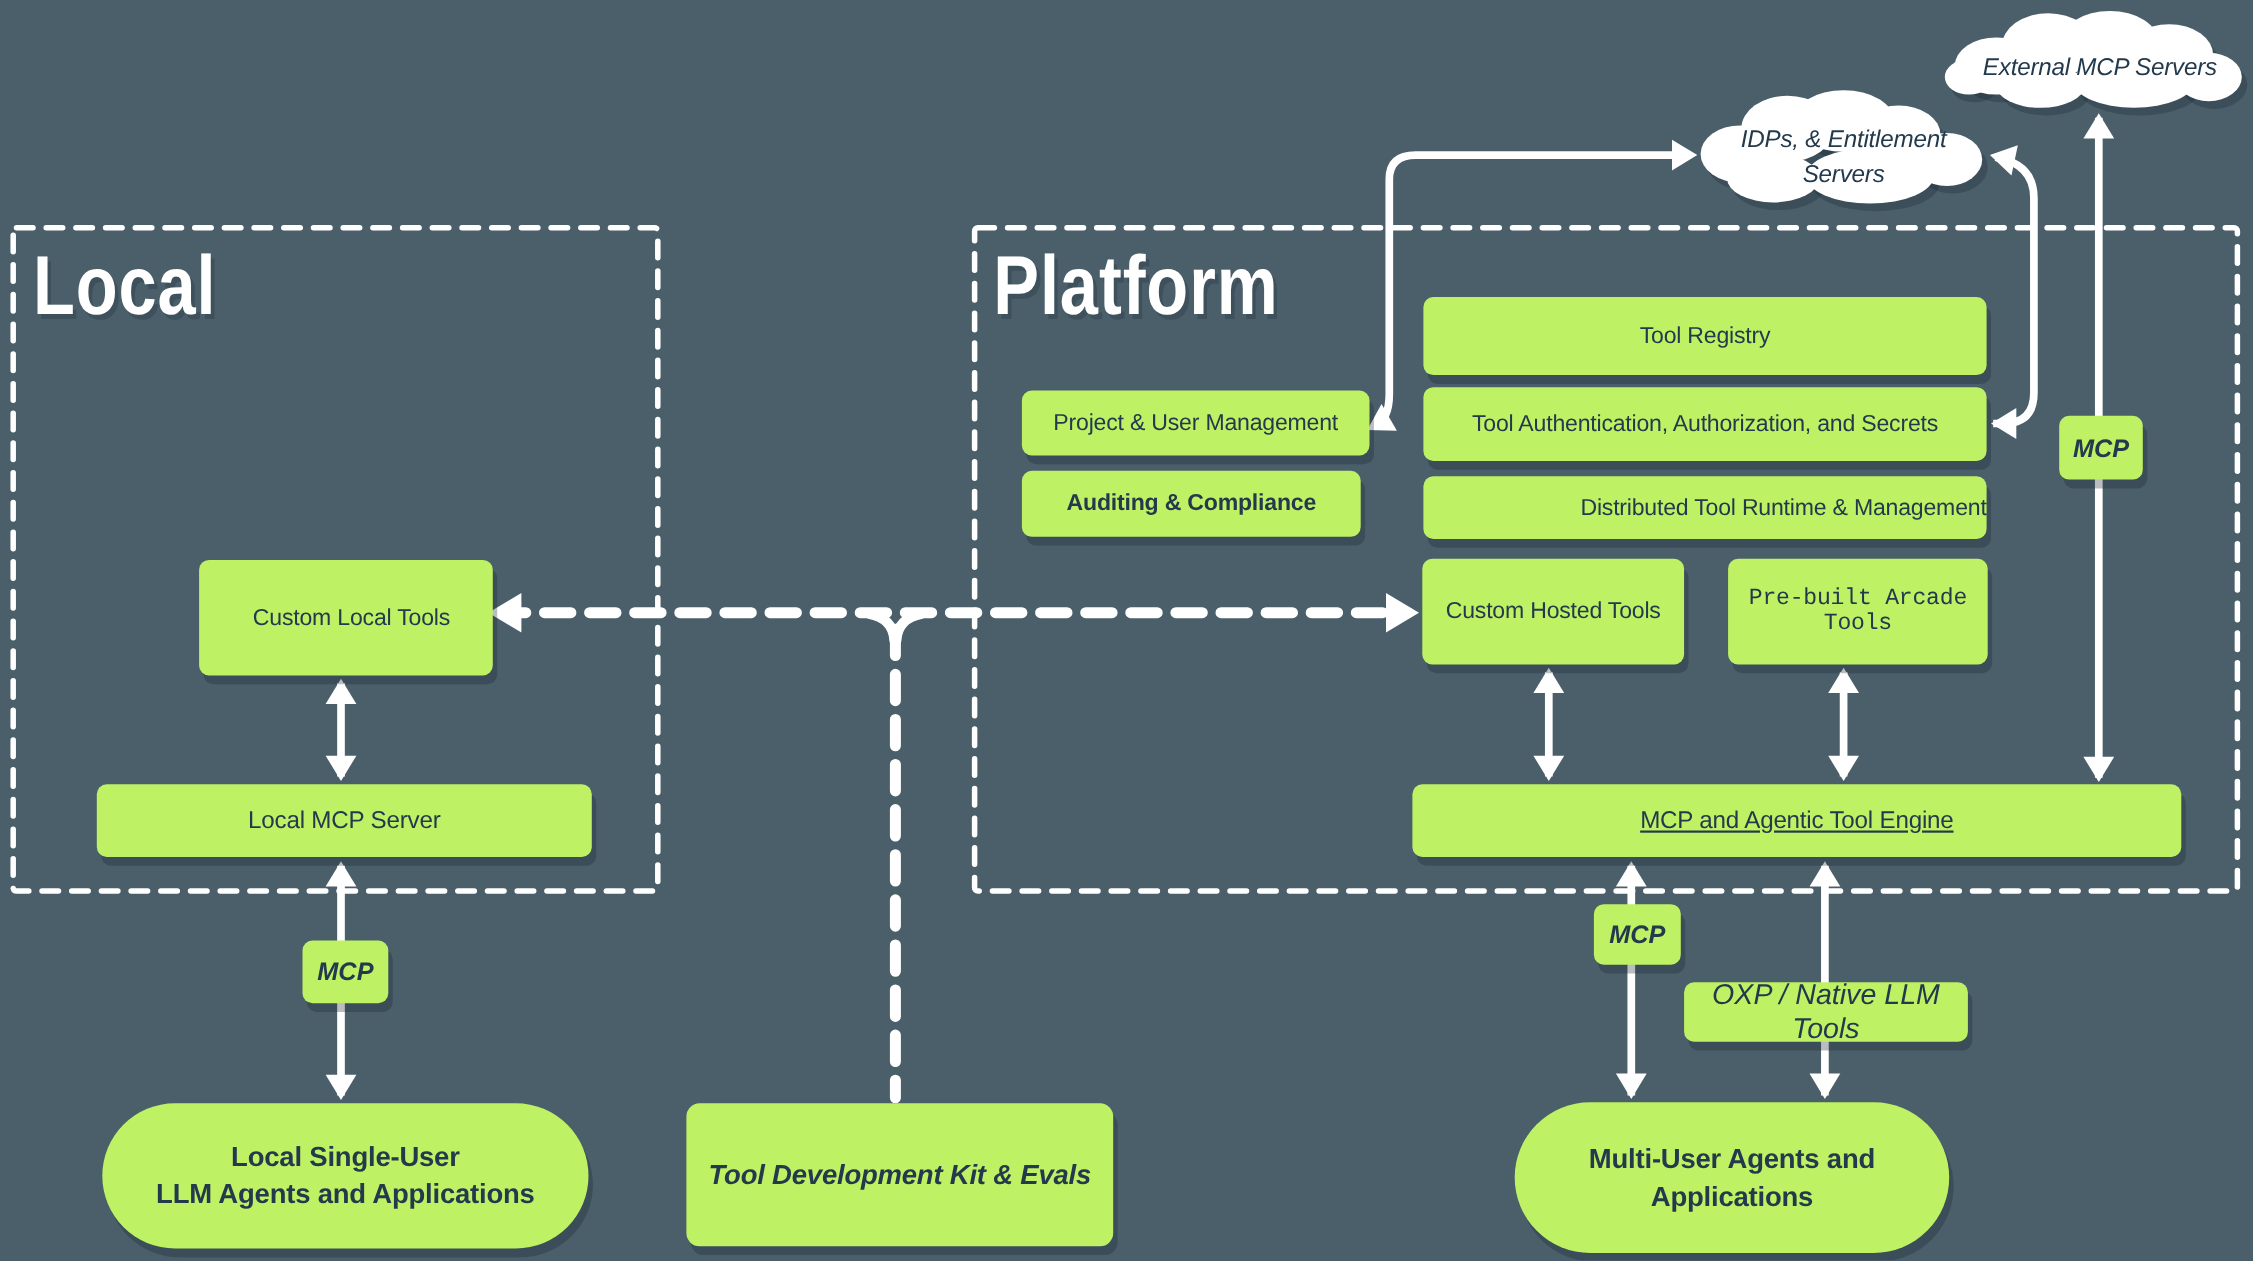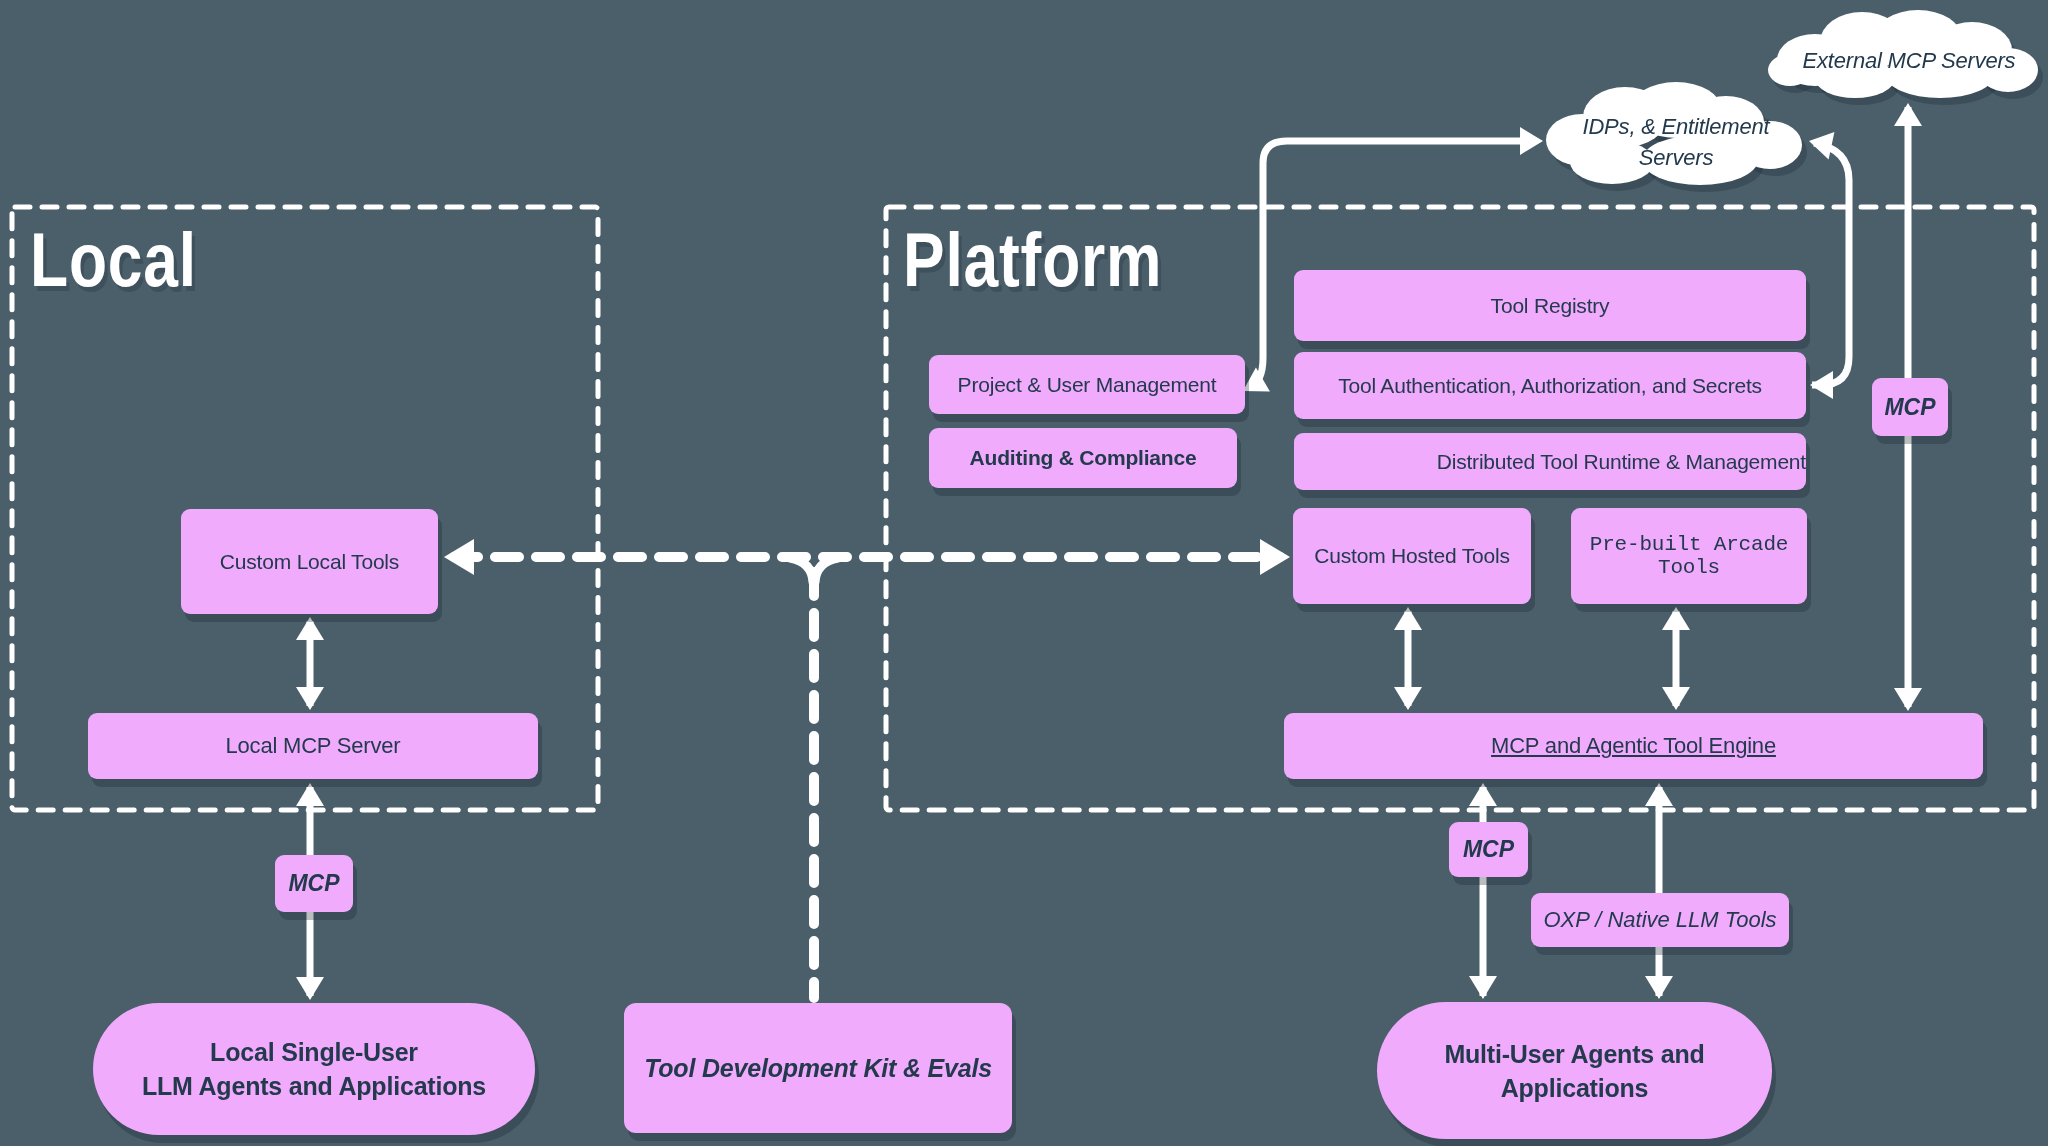--- a/index.html
+++ b/index.html
@@ -1,29 +1,29 @@
 <!DOCTYPE html>
 <html><head>
 <meta charset="utf-8">
 <style>
   html,body{margin:0;padding:0;background:#4A5F6A;}
   .stage{position:relative;width:2048px;height:1146px;background:#4A5F6A;overflow:hidden;
          font-family:"Liberation Sans",sans-serif;}
   .layer{position:absolute;left:0;top:0;}
-  .box{position:absolute;background:#f0abfc;border-radius:9px;
+  .box{position:absolute;background:#bef264;border-radius:9px;
        box-shadow:4px 8px 0 rgba(23,37,46,.30);
        display:flex;flex-direction:column;align-items:center;justify-content:center;
        text-align:center;color:#233A4D;}
   .box-label{font-size:21px;letter-spacing:-0.2px;}
   .box-label-lg{font-size:22px;letter-spacing:-0.2px;}
   .bold-label{font-weight:700;font-size:25px;letter-spacing:-0.2px;font-style:italic;}
   .pill{border-radius:72px;}
   .pill .line{font-weight:700;font-size:25px;line-height:34px;letter-spacing:-0.2px;}
   .tag{font-style:italic;font-weight:700;font-size:23px;letter-spacing:0;}
-  .tag-sm{font-style:italic;font-weight:400;font-size:22px;}
+  .tag-sm{font-style:italic;font-weight:400;font-size:26px;}
   .region-title{position:absolute;color:#fff;font-weight:700;font-size:76px;line-height:1;
        transform:scaleX(.82);transform-origin:left top;letter-spacing:1px;
        text-shadow:4px 5px 0 rgba(23,37,46,.25);}
   .cloud-text{position:absolute;font-style:italic;font-size:22px;font-weight:400;
        color:#233A4D;text-align:center;line-height:31px;letter-spacing:-0.2px;}
 </style>
 </head>
 <body>
 
 <div class="stage">
@@ -138,21 +138,21 @@
 
   <div class="region-title" style="left:30px;top:222px;">Local</div>
   <div class="region-title" style="left:903px;top:222px;">Platform</div>
 
   <div class="cloud-text" style="left:1789px;top:45px;width:240px;">External MCP Servers</div>
   <div class="cloud-text" style="left:1556px;top:111px;width:240px;">
     <div>IDPs, &amp; Entitlement</div>
     <div>Servers</div>
   </div>
 
-  <div class="box" style="left:181px;top:509px;width:257px;height:105px;">
+  <div class="box" style="left:181px;top:509px;width:257px;height:105px;padding-left:10px;">
     <span class="box-label">Custom Local Tools</span>
   </div>
   <div class="box" style="left:88px;top:713px;width:450px;height:66px;">
     <span class="box-label-lg">Local MCP Server</span>
   </div>
   <div class="box" style="left:275px;top:855px;width:78px;height:57px;">
     <span class="tag">MCP</span>
   </div>
   <div class="box pill" style="left:93px;top:1003px;width:442px;height:132px;">
     <div class="line">Local Single-User</div>

